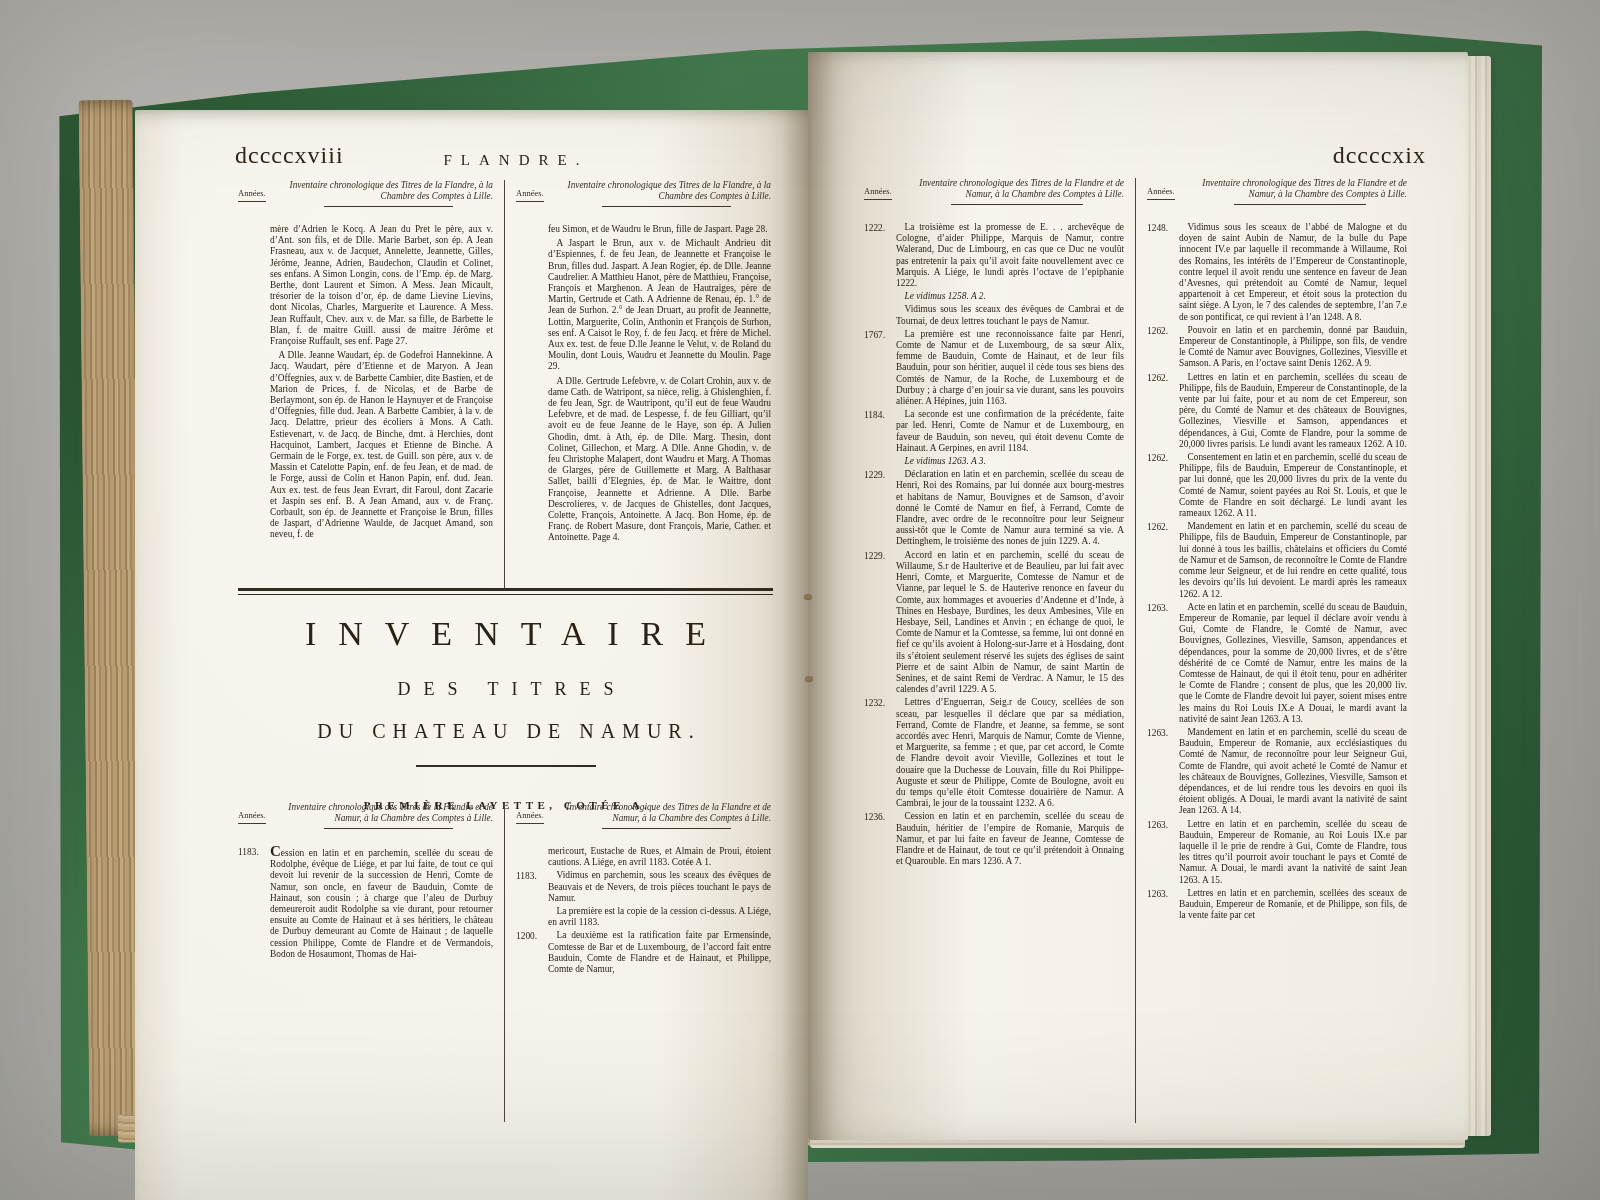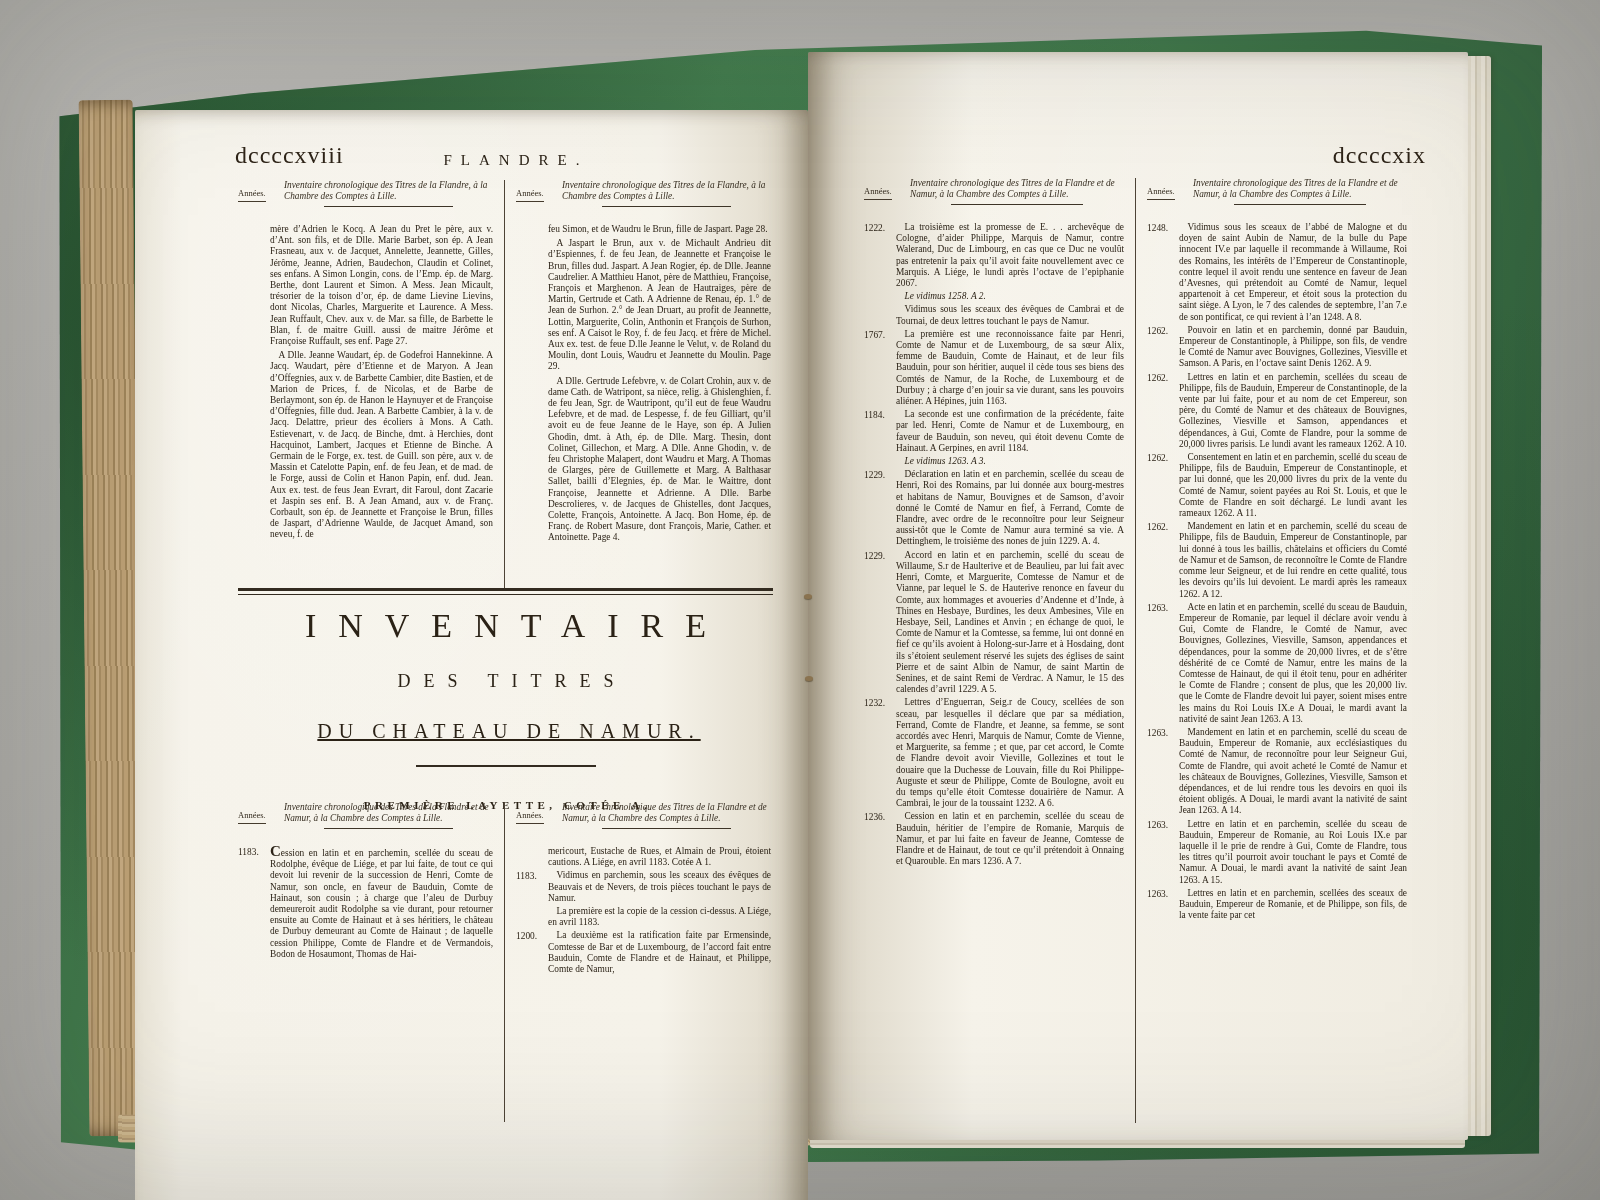--- a/index.html
+++ b/index.html
@@ -44,38 +44,38 @@
   .pageno{position:absolute;font-size:24px;letter-spacing:1px;color:#2e2418;}
   .runhead{position:absolute;text-align:center;font-size:15px;letter-spacing:9px;color:#2b2216;}
   .section{display:flex;align-items:stretch;}
   .column{width:255px;}
   .colR{width:260px;}
   .vdiv{width:1px;background:#4d4336;margin:0 11px;}
   .colhead{display:flex;margin-bottom:4px;min-height:40px;}
   .annees{width:46px;flex:none;font-size:8.5px;color:#342b1e;padding-top:8px;}
   .annees::after{content:"";display:block;width:28px;border-top:1px solid #453b2d;margin-top:3px;}
   .caphold{flex:1;}
-  .capline{display:block;font-style:italic;font-size:9.3px;line-height:11px;text-align:left;color:#362d20;}
+  .capline{display:block;font-style:italic;font-size:9.3px;line-height:11px;text-align:right;color:#362d20;}
   .caprule{width:62%;border-top:1.2px solid #3d3427;margin:4px auto 0 auto;}
   .colbody{font-size:9.4px;line-height:11.2px;color:#2d2418;}
   .para{margin:0 0 3px 0;padding-left:32px;text-align:justify;}
   .entry{display:flex;margin-bottom:2px;}
   .yr{width:32px;flex:none;font-size:9.4px;padding-top:1px;color:#2d2418;}
   .etx{flex:1;text-align:justify;text-indent:.9em;}
   .noind{text-indent:0;}
   .it{font-style:italic;}
   .lede::first-letter{font-size:15px;font-weight:bold;}
   .ind{text-indent:.9em;}
   
   .titleblock{position:absolute;text-align:center;color:#2b2216;}
   .dblrule{border-top:3px solid #332b20;}
   .dblrule::after{content:"";display:block;border-top:1px solid #332b20;margin-top:2.5px;}
-  .t1{margin-top:12px;font-size:34px;letter-spacing:22px;text-indent:22px;}
+  .t1{margin-top:20px;font-size:34px;letter-spacing:22px;text-indent:22px;}
   .t2{margin-top:26px;font-size:18px;letter-spacing:13px;text-indent:13px;}
-  .t3{margin-top:28px;font-size:20px;letter-spacing:7px;text-indent:7px;text-decoration:underline;}
+  .t3{margin-top:20px;font-size:20px;letter-spacing:7px;text-indent:7px;}
   .trule{width:180px;border-top:2px solid #332b20;margin:22px auto 0 auto;}
   .t4{margin-top:32px;font-size:11px;letter-spacing:4.5px;text-indent:4px;font-weight:bold;}
   
   .pl-top{position:absolute;left:103px;top:70px;width:535px;height:408px;overflow:hidden;}
   .pl-title{position:absolute;left:103px;top:478px;width:535px;}
   .pl-bottom{position:absolute;left:103px;top:692px;width:535px;height:320px;overflow:hidden;}
   .pr-body{position:absolute;left:56px;top:126px;width:548px;height:945px;overflow:hidden;}
 </style>
 </head>
 <body>
@@ -186,21 +186,21 @@
         <div class="colhead">
           <span class="annees">Années.</span>
           <div class="caphold">
             <span class="capline">Inventaire chronologique des Titres de la Flandre et de Namur, à la Chambre des Comptes à Lille.</span>
             <div class="caprule"></div>
           </div>
         </div>
         <div class="colbody">
           <div class="entry">
             <span class="yr">1222.</span>
-            <span class="etx">La troisième est la promesse de E. . . archevêque de Cologne, d’aider Philippe, Marquis de Namur, contre Walerand, Duc de Limbourg, en cas que ce Duc ne voulût pas entretenir la paix qu’il avoit faite nouvellement avec ce Marquis. A Liége, le lundi après l’octave de l’epiphanie 2067.</span>
+            <span class="etx">La troisième est la promesse de E. . . archevêque de Cologne, d’aider Philippe, Marquis de Namur, contre Walerand, Duc de Limbourg, en cas que ce Duc ne voulût pas entretenir la paix qu’il avoit faite nouvellement avec ce Marquis. A Liége, le lundi après l’octave de l’epiphanie 1222.</span>
           </div>
           <div class="entry">
             <span class="yr"></span>
             <span class="etx it">Le vidimus 1258. A 2.</span>
           </div>
           <div class="entry">
             <span class="yr"></span>
             <span class="etx">Vidimus sous les sceaux des évêques de Cambrai et de Tournai, de deux lettres touchant le pays de Namur.</span>
           </div>
           <div class="entry">

